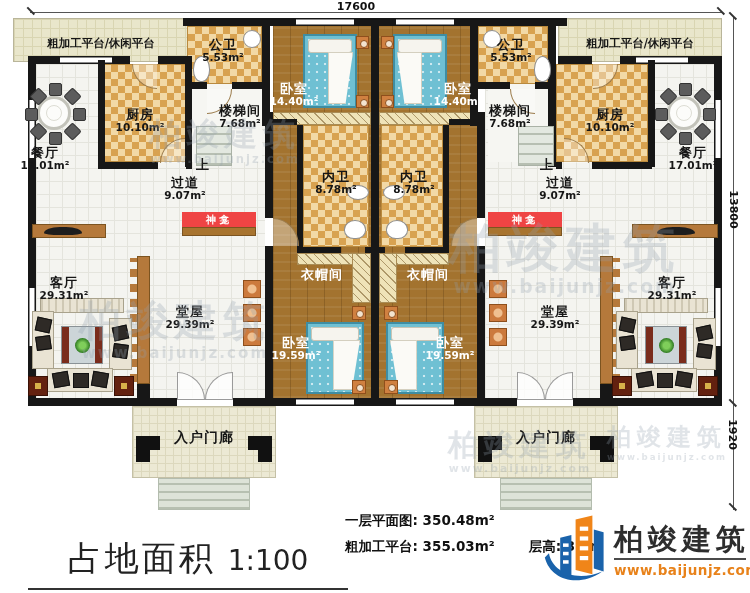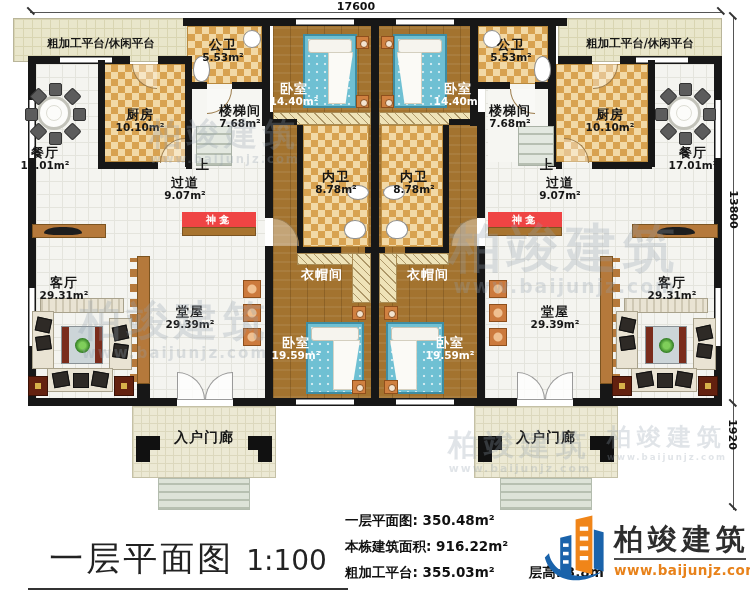--- a/index.html
+++ b/index.html
@@ -461,26 +461,25 @@
       <span class="t">柏竣建筑</span>
       <span class="u">www.baijunjz.com</span>
     </div>
   <div class="wm" style="left:592px;top:425px;width:150px;font-size:24px">
       <span class="t">柏竣建筑</span>
       <span class="u">www.baijunjz.com</span>
     </div>
 
   <div class="stats">
     <div class="row"><span>一层平面图:</span> <span>350.48m²</span></div>
-    <div class="row"><span>本栋建筑面积:</span> <span>916.22m²</span></div>
     <div class="row"><span>粗加工平台:</span> <span>355.03m²</span><span style="margin-left:34px">层高:</span> <span>3.8m</span></div>
   </div>
 
   <div class="titleblk">
-    <span class="t1">一层平面图</span><span class="t2">1:100</span>
+    <span class="t1">占地面积</span><span class="t2">1:100</span>
   </div>
 
   <div class="logo">
     <svg width="70" height="74" viewBox="0 0 100 104">
       <path fill="#1a63ab" d="M10,58 C14,84 48,100 86,84 C52,108 12,96 4,64 Z"></path>
       <polygon fill="#1a63ab" points="26,36 42,32 42,92 26,88"></polygon>
       <rect x="30" y="44" width="8" height="5" fill="#fff"></rect>
         <rect x="30" y="56" width="8" height="5" fill="#fff"></rect>
         <rect x="30" y="68" width="8" height="5" fill="#fff"></rect>
       <polygon fill="#f08519" points="48,10 72,4 72,88 48,82"></polygon>

